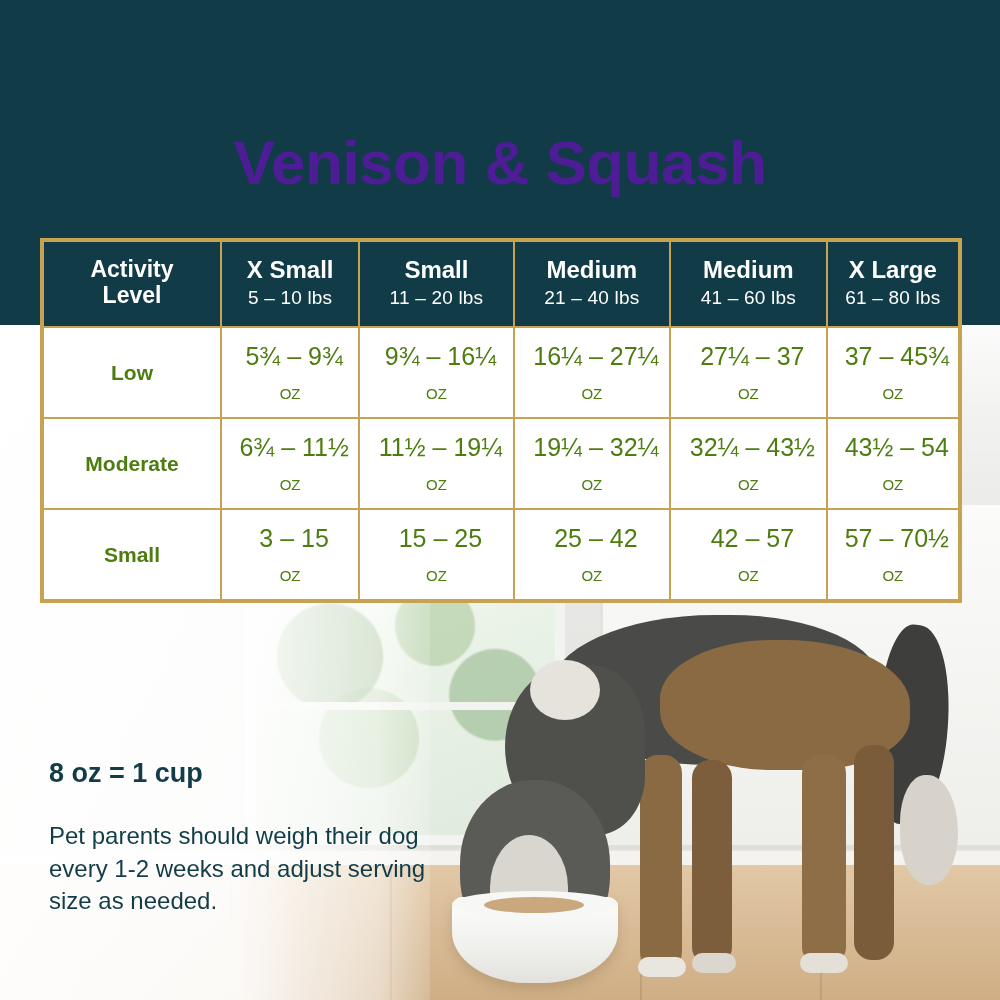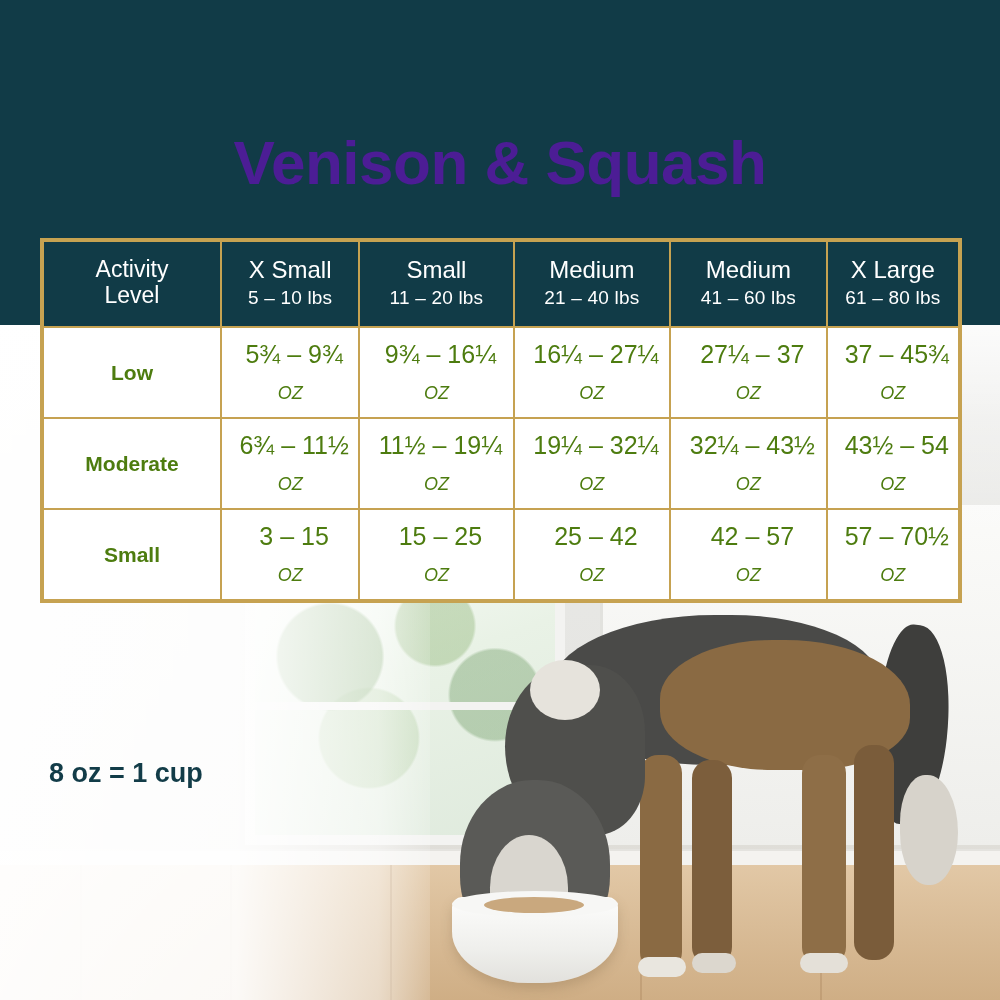--- a/index.html
+++ b/index.html
@@ -179,21 +179,21 @@
   }
   thead th {
     background: #113B47;
     color: #ffffff;
     padding: 14px 4px 16px 4px;
     height: 86px;
   }
   thead th .sz-name {
     display: block;
     font-size: 24px;
-    font-weight: normal;
+    font-weight: bold;
     line-height: 1.12;
   }
   thead th .sz-range {
     display: block;
     font-size: 19px;
     font-weight: normal;
     margin-top: 3px;
     letter-spacing: 0.2px;
   }
   thead th.corner .sz-name { font-size: 23px; }
@@ -205,23 +205,22 @@
     width: 178px;
   }
   tbody td .amt {
     display: block;
     font-size: 25px;
     line-height: 1.1;
     padding-left: 8px;
   }
   tbody td .unit {
     display: block;
-    font-size: 18px;
+    font-size: 15px;
     margin-top: 14px;
-    font-style: italic;
   }
 
   
   .note-cup {
     position: absolute;
     left: 49px; top: 758px;
     font-size: 27px;
     font-weight: bold;
     color: #123C48;
   }
@@ -384,14 +383,15 @@
           <td>
             <span class="amt">57 – 70½</span>
             <span class="unit">OZ</span>
           </td>
         </tr>
       </tbody>
     </table>
   </div>
 
   <div class="note-cup">8 oz = 1 cup</div>
+  <div class="note-body">Pet parents should weigh their dog every 1-2 weeks and adjust serving size as needed.</div>
 
 </div>
 
 </body></html>

